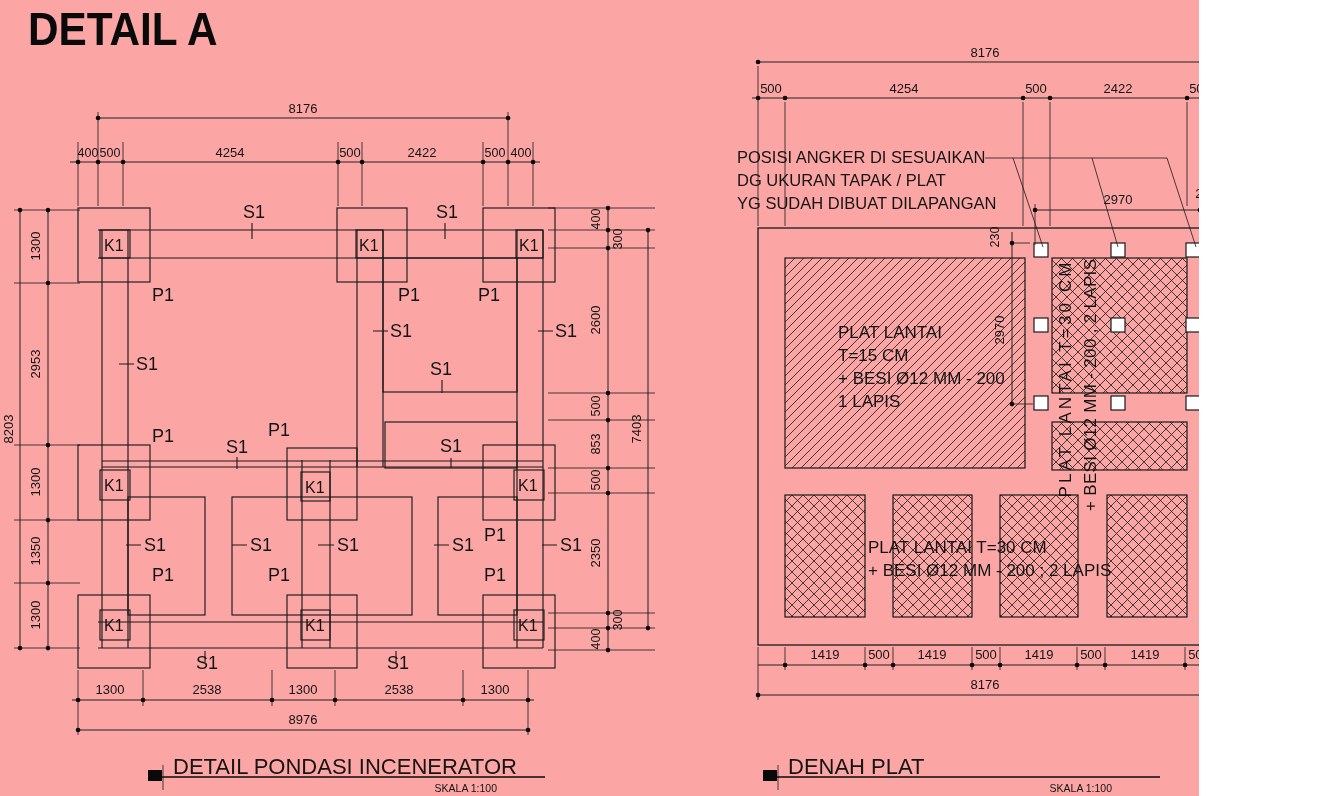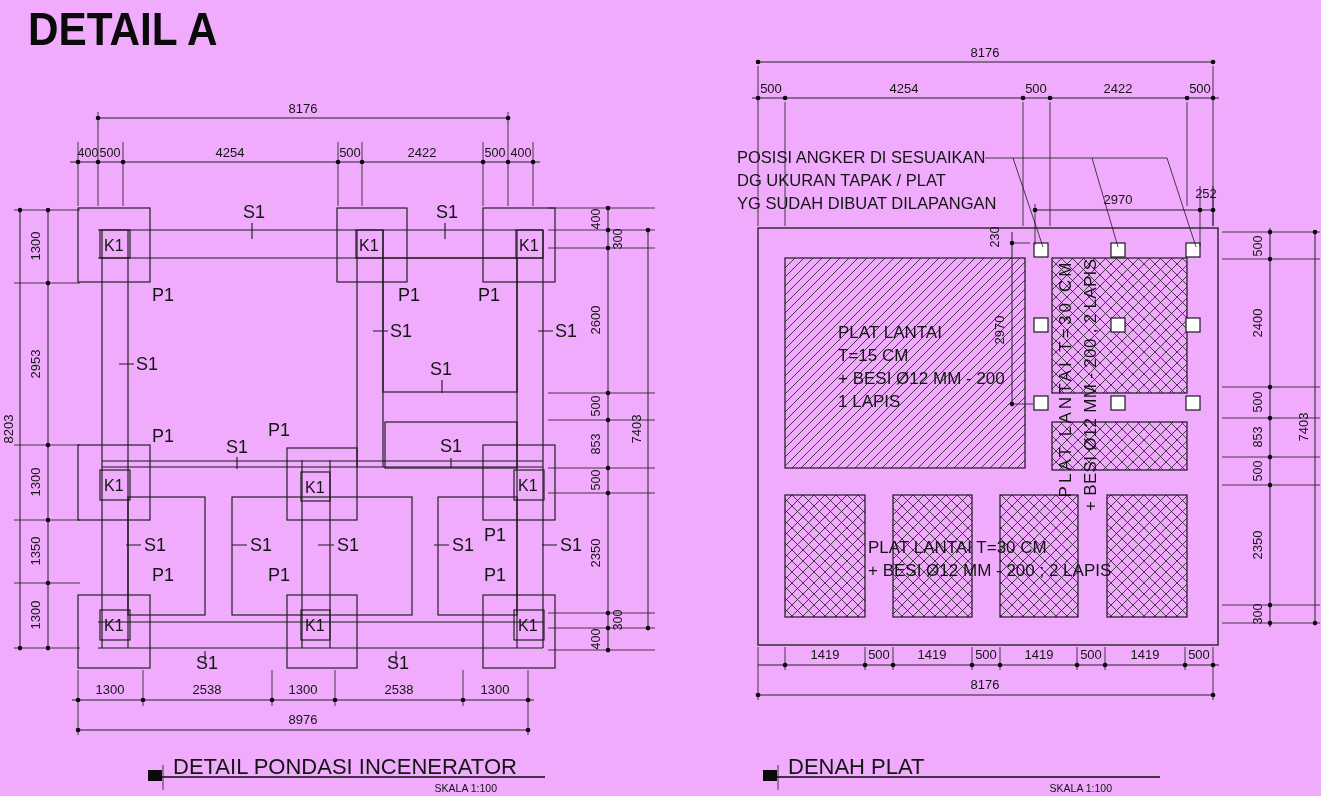--- a/index.html
+++ b/index.html
@@ -1,16 +1,16 @@
 <!DOCTYPE html>
 <html><head>
 <meta charset="utf-8">
 <style>
   html,body{margin:0;padding:0;background:#fff;}
-  #stage{position:relative;width:1321px;height:796px;background:#f0abfc;overflow:hidden;
+  #stage{position:relative;width:1199px;height:796px;background:#fca5a5;overflow:hidden;
          font-family:"Liberation Sans",sans-serif;color:#111;}
   #big-title{position:absolute;left:28px;top:2px;font-size:46px;font-weight:bold;
              letter-spacing:0px;transform:scaleX(.92);transform-origin:left top;color:#0a0a0a;}
   svg text{fill:#141414;}
   .dim{font-size:13px;}
   .dimS{font-size:12.5px;}
   .lbl{font-size:18px;}
   .k1{font-size:16px;}
   .plate{font-size:17px;}
   .note{font-size:16.5px;}

